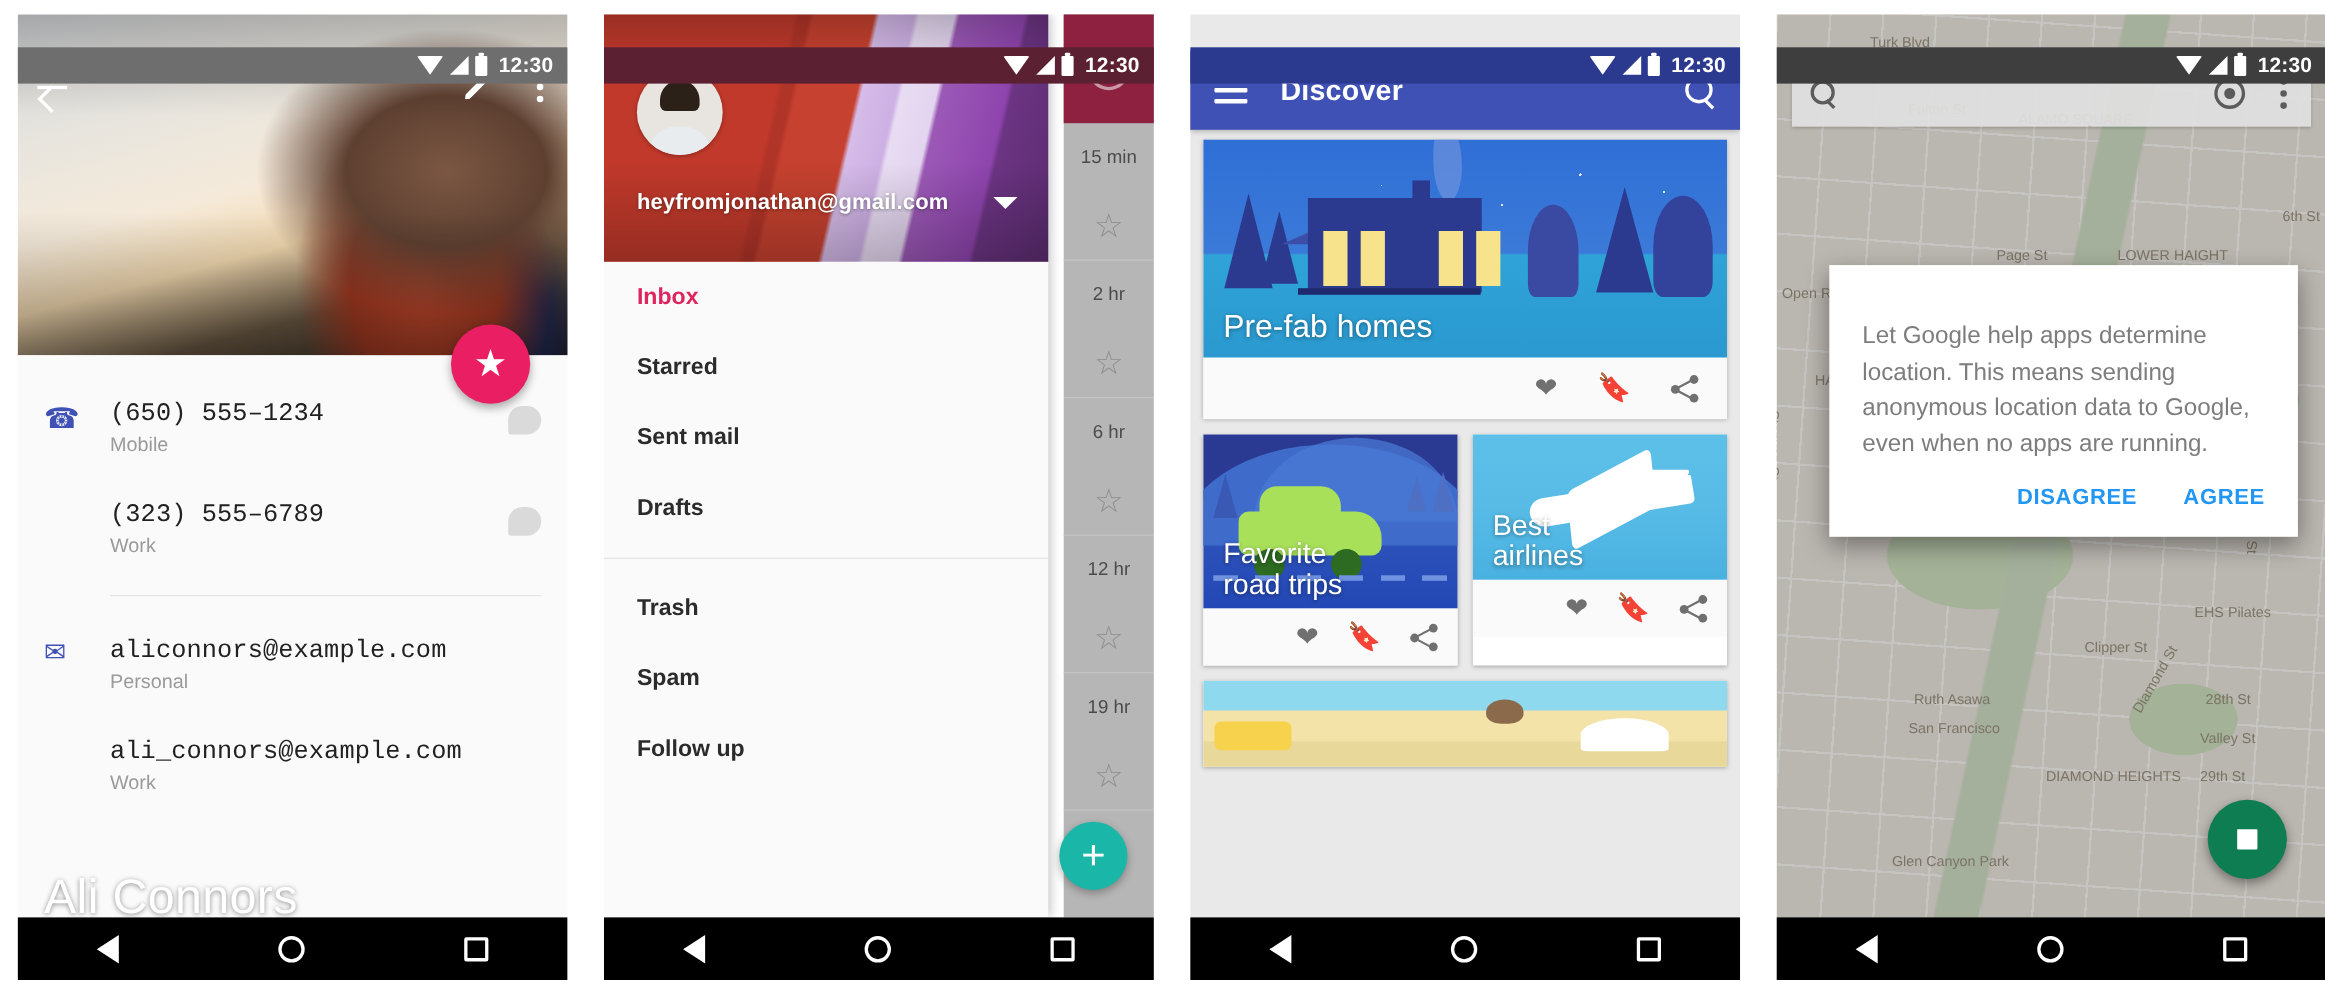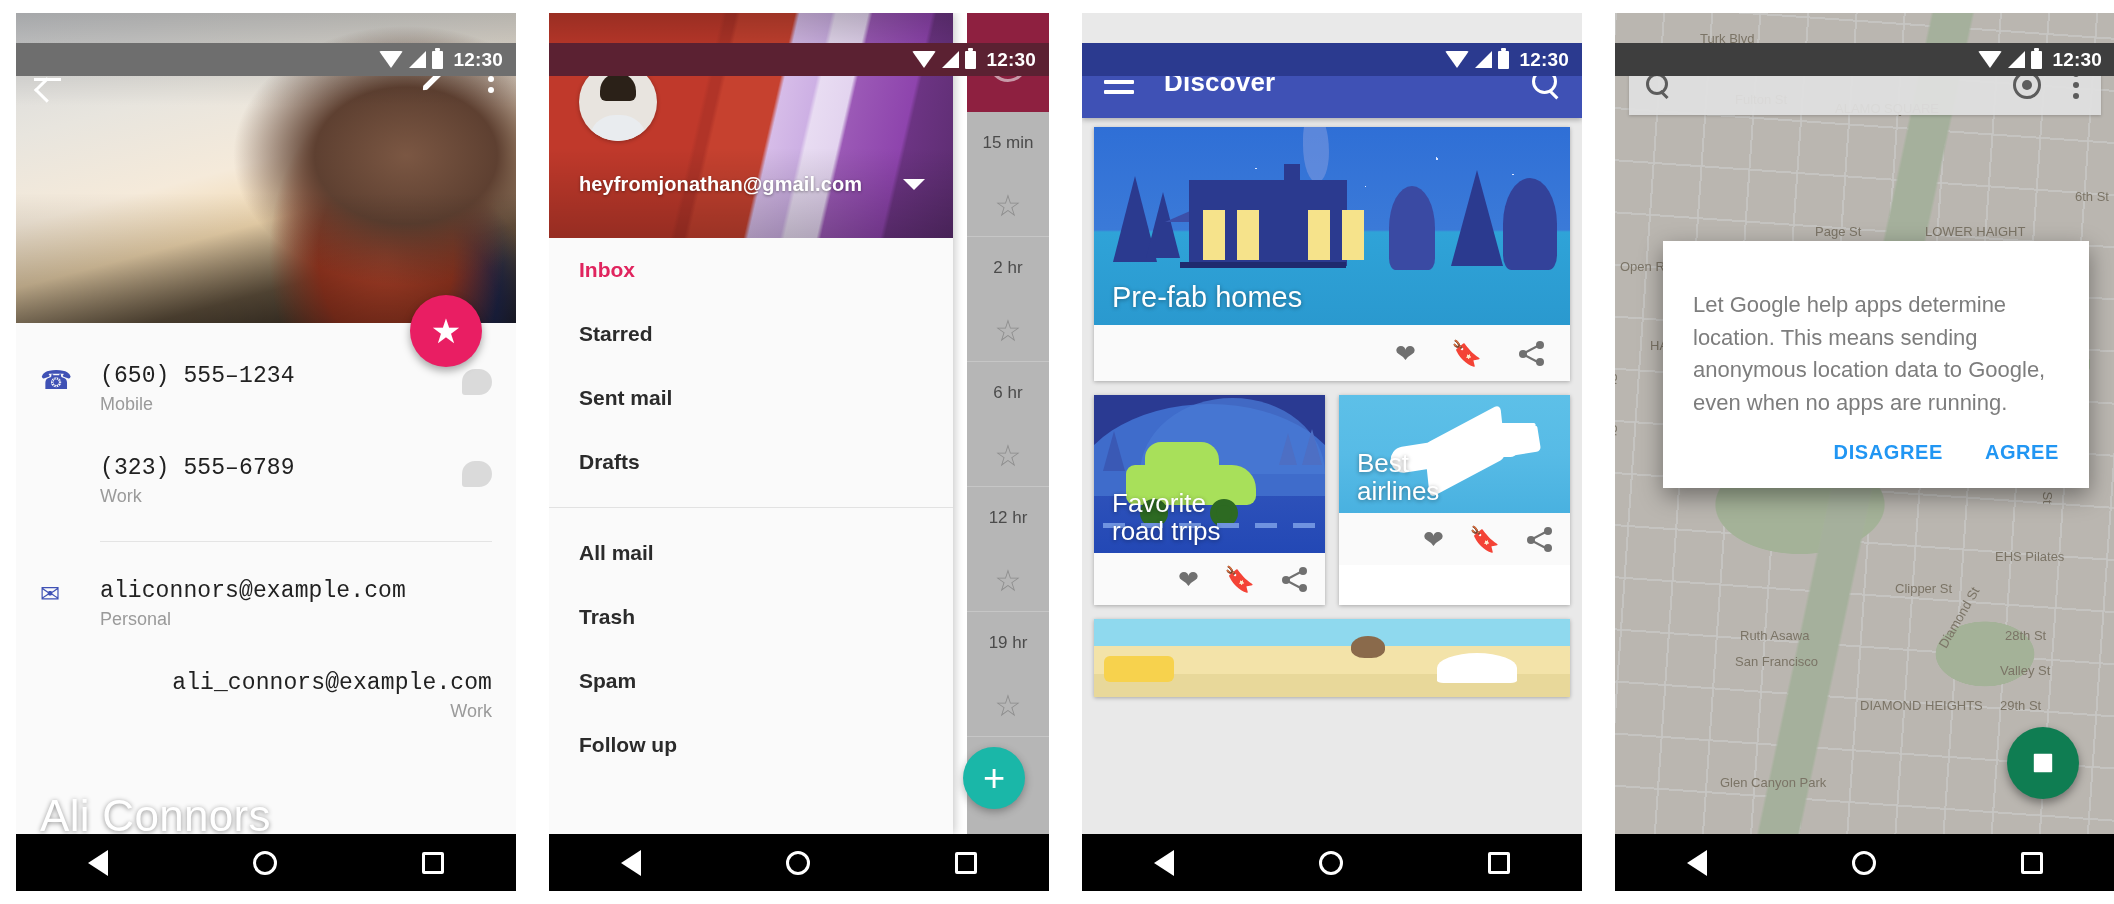--- a/index.html
+++ b/index.html
@@ -318,21 +318,21 @@
     background: linear-gradient(to bottom, #2a3a92 0%, #2a3a92 36%, #3a63c9 37%, #2f53bb 55%, #2348b5 100%);
   }
   .hill { position:absolute; border-radius: 50% 50% 0 0 / 100% 100% 0 0; }
   .car-body { position:absolute; left: 14%; top: 44%; width: 130px; height: 40px; background:#a8e05a; border-radius: 9px 24px 9px 9px; }
   .car-top { position:absolute; left: 22%; top: 30%; width: 74px; height: 28px; background:#a8e05a; border-radius: 16px 18px 0 0; }
   .wheel { position:absolute; width:28px;height:28px;border-radius:50%;background:#2d6a22;border:6px solid #2d6a22; }
   .dash { position:absolute; left:4%; right:4%; bottom: 16%; height:5px;
     background: repeating-linear-gradient(to right, #6f93e0 0 22px, transparent 22px 38px); }
 
   .ill-plane {
-    height: 118px; position:relative; overflow:hidden;
+    height: 132px; position:relative; overflow:hidden;
     background: linear-gradient(to bottom, #5dc0e8 0%, #57bbe6 50%, #49b1e0 100%);
   }
   .plane-body { position:absolute; left: 22%; top: 36%; width: 150px; height: 26px; background:#fff; border-radius: 40px 6px 14px 40px; transform: rotate(-9deg); }
   .plane-wing { position:absolute; left: 36%; top: 26%; width: 86px; height: 50px; background:#fff; transform: rotate(-28deg) skewX(-22deg); border-radius: 6px; }
   .plane-tail { position:absolute; left: 62%; top: 24%; width: 44px; height: 34px; background:#fff; transform: skewX(-34deg); border-radius: 4px; }
 
   .ill-beach {
     height: 78px; position:relative; overflow:hidden;
     background: linear-gradient(to bottom, #8fd9ee 0%, #8fd9ee 34%, #f3e3a9 35%, #f3e3a9 70%, #e8d89a 71%, #e8d89a 100%);
   }
@@ -448,21 +448,21 @@
       <div class="p1-row" style="padding-top:30px;">
         <div class="p1-icon-cell">
           <span class="ico-mail">✉</span>
         </div>
         <div class="p1-txt-cell">
           <div class="p1-primary">aliconnors@example.com</div>
           <div class="p1-secondary">Personal</div>
         </div>
       </div>
 
-      <div class="p1-row" style="padding-top:34px;text-align:right;">
+      <div class="p1-row" style="padding-top:34px;">
         <div class="p1-icon-cell"></div>
         <div class="p1-txt-cell">
           <div class="p1-primary">ali_connors@example.com</div>
           <div class="p1-secondary">Work</div>
         </div>
       </div>
     </div>
 
     <div class="navbar">
       <span class="nv-back"></span>
@@ -509,21 +509,20 @@
           <span class="p2-caret"></span>
         </div>
 
         <div class="p2-item active">Inbox</div>
         <div class="p2-item">Starred</div>
         <div class="p2-item">Sent mail</div>
         <div class="p2-item">Drafts</div>
 
         <div class="p2-sep"></div>
 
-        <div class="p2-item">All mail</div>
         <div class="p2-item">Trash</div>
         <div class="p2-item">Spam</div>
         <div class="p2-item">Follow up</div>
       </div>
 
       <div class="statusbar sb-dkred">
         <div class="sb-icons">
           <span class="i-wifi"></span>
           <span class="i-sig"></span>
           <span class="i-batt"></span>

